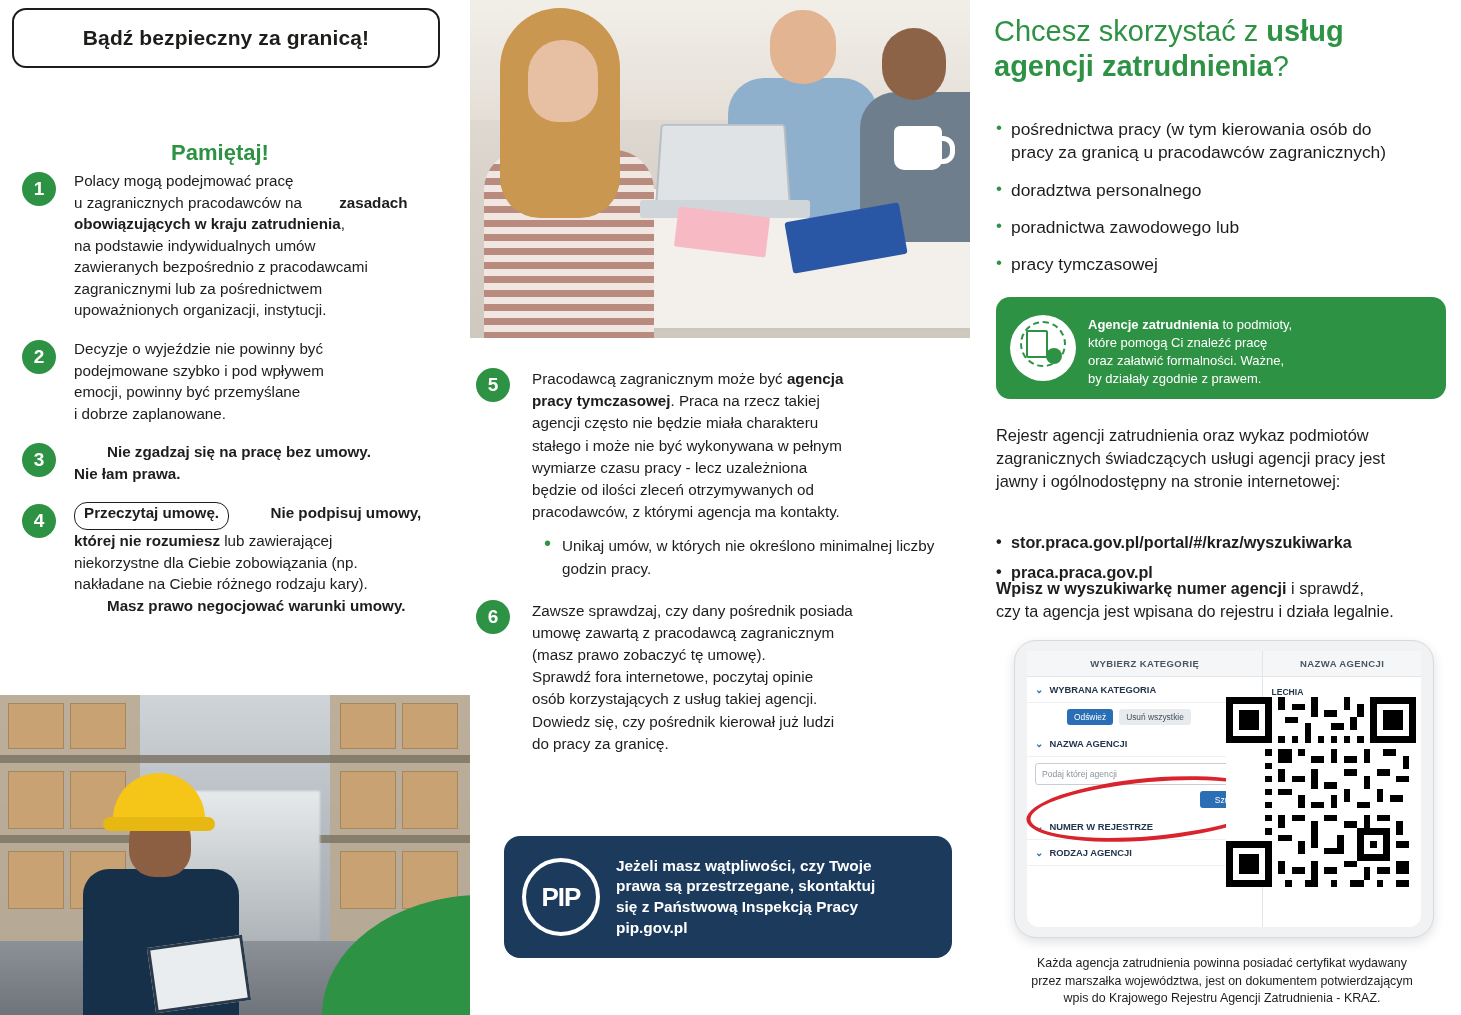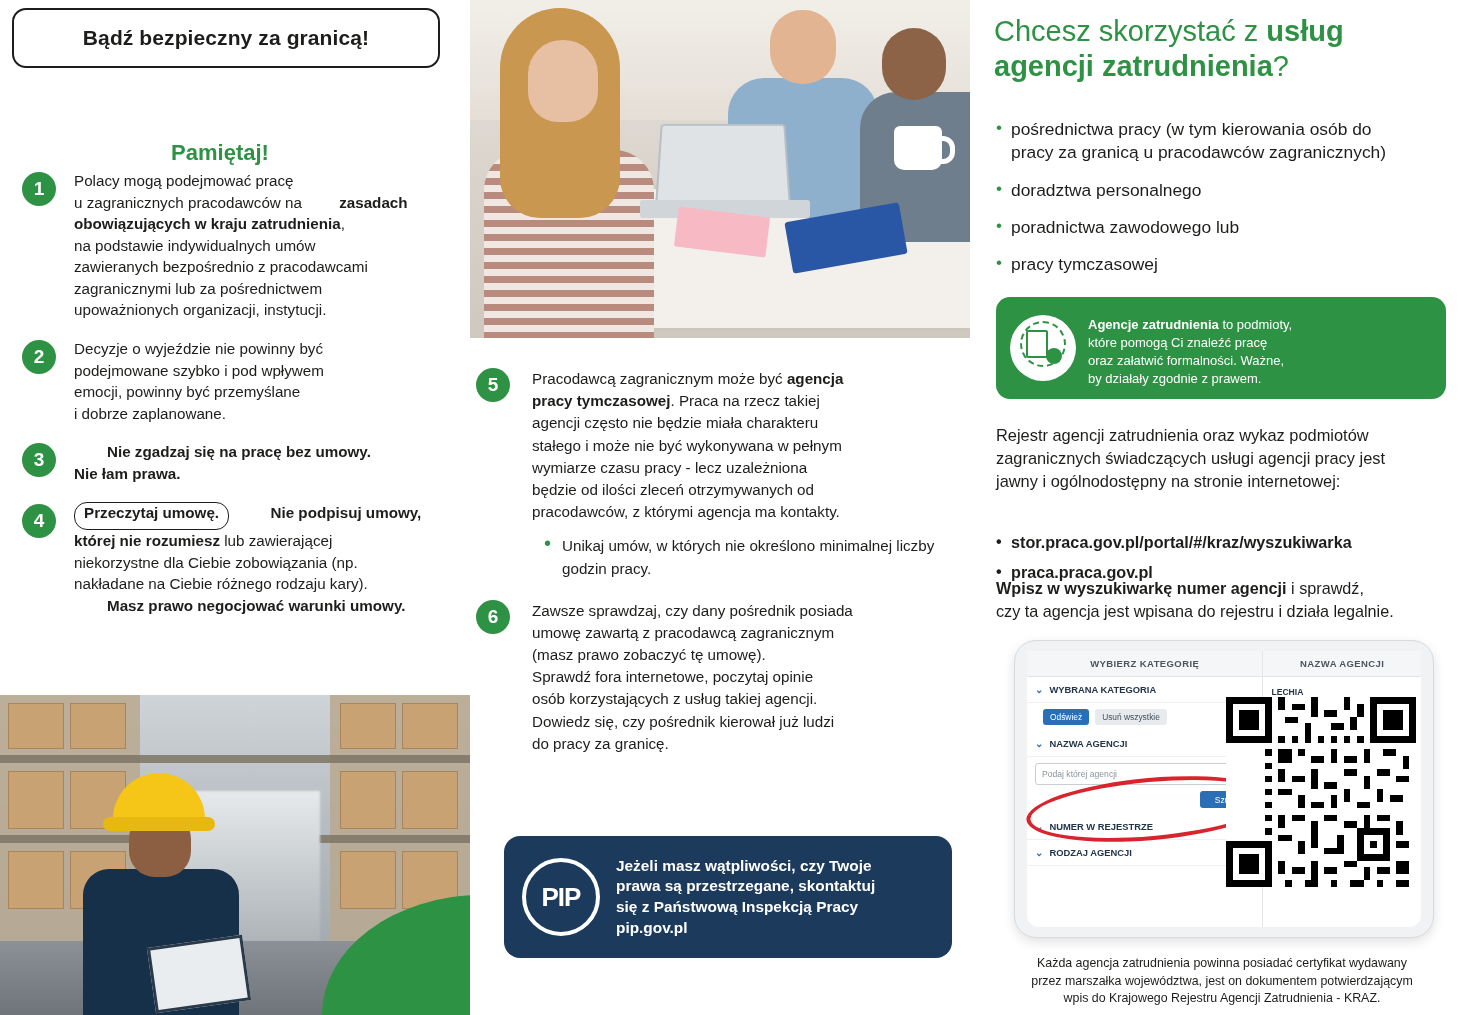--- a/index.html
+++ b/index.html
@@ -235,21 +235,21 @@
   .shot-head {
     font-size:9.5px; letter-spacing:.4px; color:#4a5560; text-align:center;
     padding:7px 4px; background:#f4f6f7; border-bottom:1px solid #e3e6e9; font-weight:bold;
   }
   .shot-row {
     display:flex; align-items:center; gap:6px;
     font-size:9.4px; color:#23354a; font-weight:bold;
     padding:7px 8px; border-bottom:1px solid #eef0f2;
   }
   .chev { color:#2a6fb5; font-size:10px; }
-  .shot-chipline { display:flex; gap:6px; padding:6px 16px; }
+  .shot-chipline { display:flex; gap:6px; padding:6px 16px;margin-left:24px; }
   .chip { font-size:8.4px; padding:3px 7px; border-radius:3px; }
   .chip-blue { background:#2a6fb5; color:#fff; }
   .chip-grey { background:#e8ebee; color:#43505c; }
   .shot-input {
     margin:6px 8px; height:22px; border:1px solid #c9ced3; border-radius:3px;
     background:#fff; font-size:8.6px; color:#8b949c; display:flex; align-items:center; padding-left:6px;
   }
   .shot-btn {
     margin:2px 8px 6px auto; width:54px; height:17px; background:#2a6fb5; color:#fff;
     font-size:8.4px; border-radius:3px; display:flex; align-items:center; justify-content:center;

